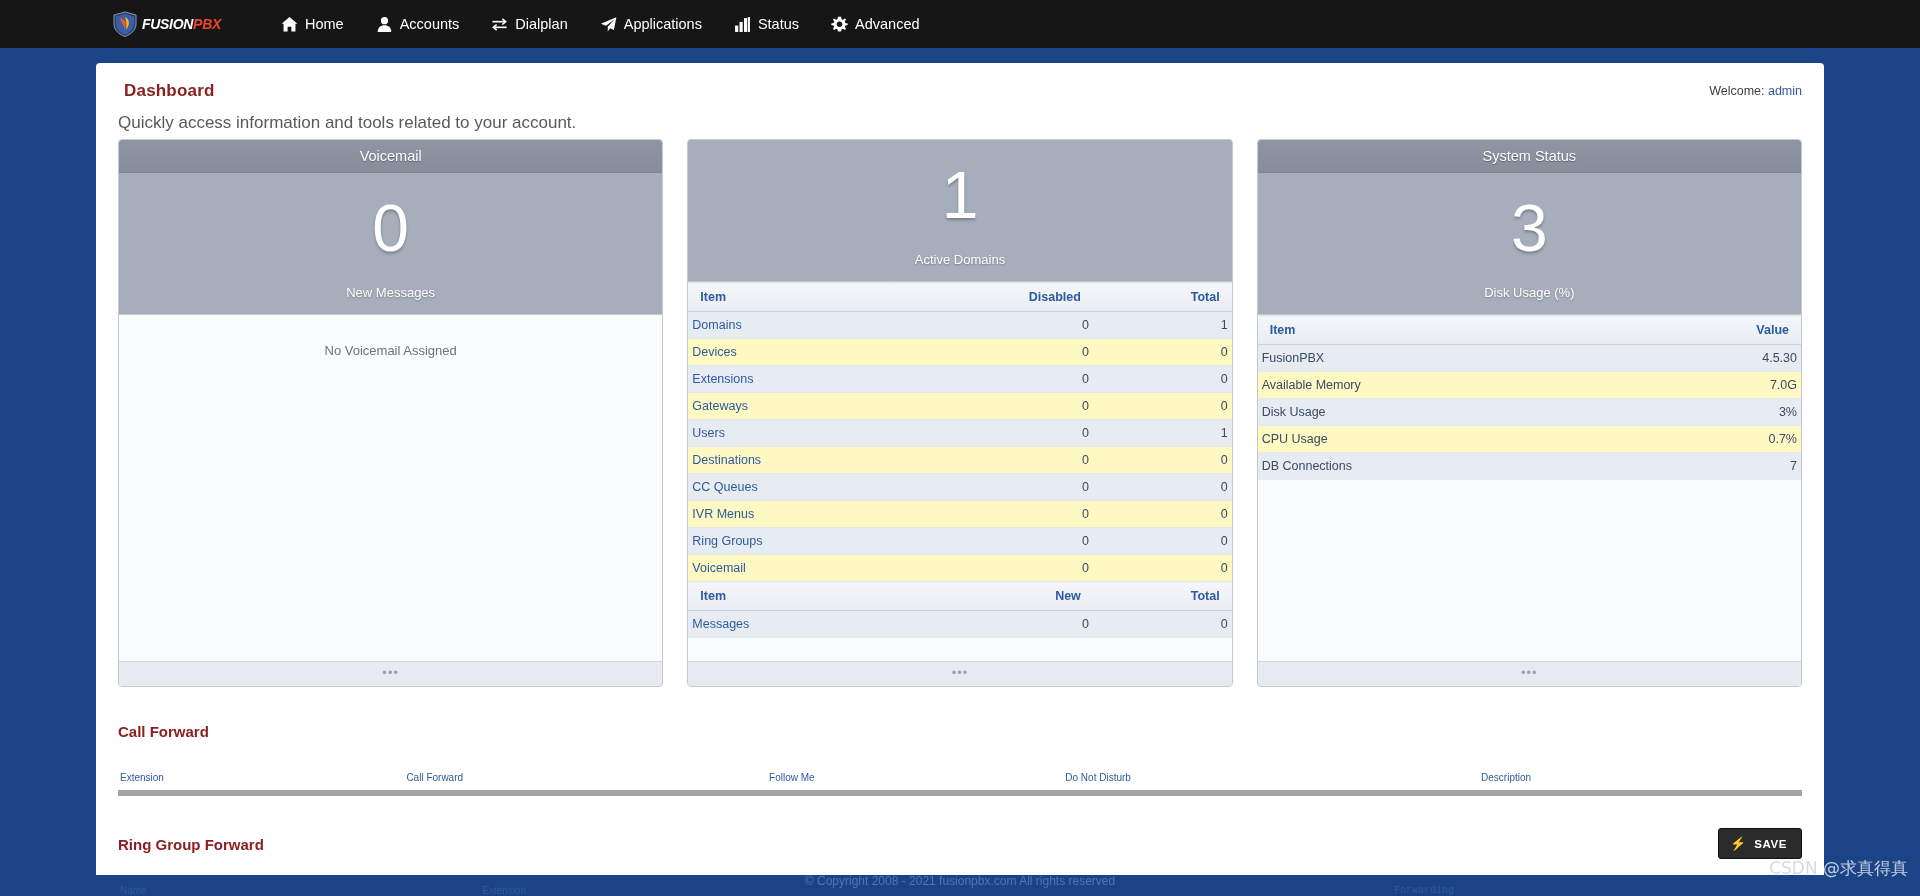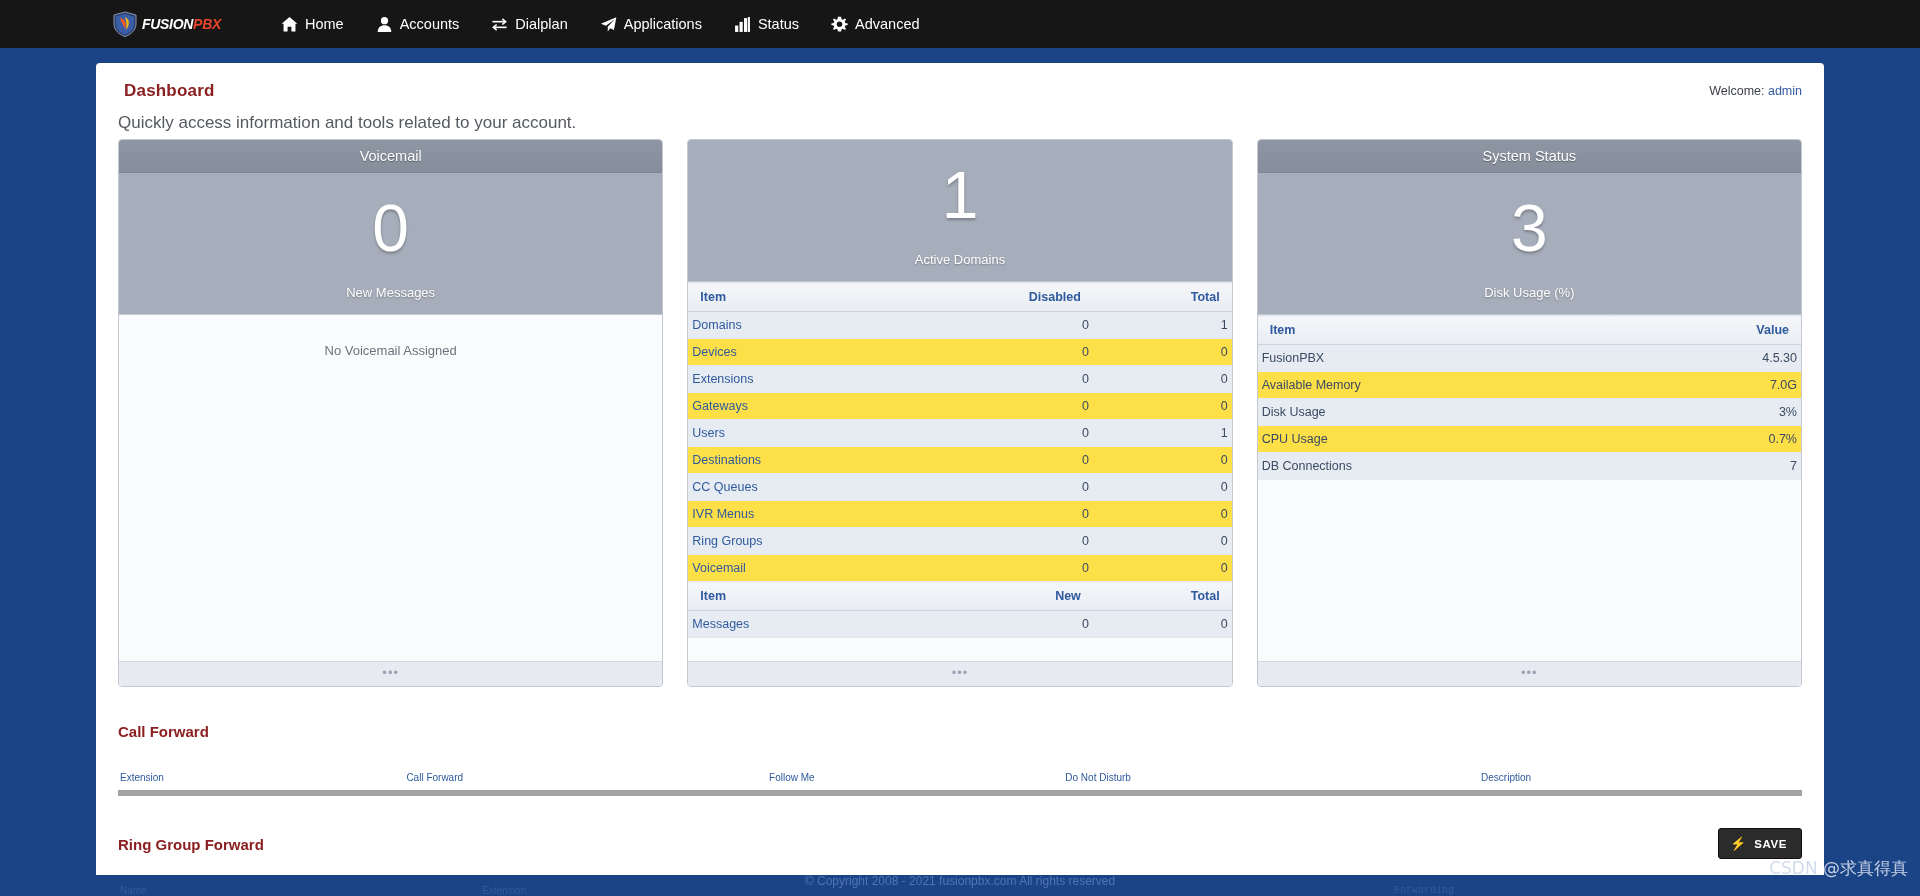--- a/index.html
+++ b/index.html
@@ -172,21 +172,21 @@
     border-top: 1px solid #dfe4ec;
   }
   .wtable th.num, .wtable td.num { text-align: right; }
   .wtable td {
     font-size: 12.5px;
     color: #3a4a63;
     padding: 6px 4px;
     border-bottom: 1px solid #e4e8ef;
   }
   .wtable tr.alt td { background: #e7ecf3; }
-  .wtable tr.plain td { background: #fde047; }
+  .wtable tr.plain td { background: #fef9c3; }
   .wtable td.link { color: #2f5a9e; cursor: pointer; }
 
   
   .forwards {
     display: flex;
     gap: 40px;
     margin-top: 36px;
     padding-bottom: 20px;
     flex-direction: column;
   }

